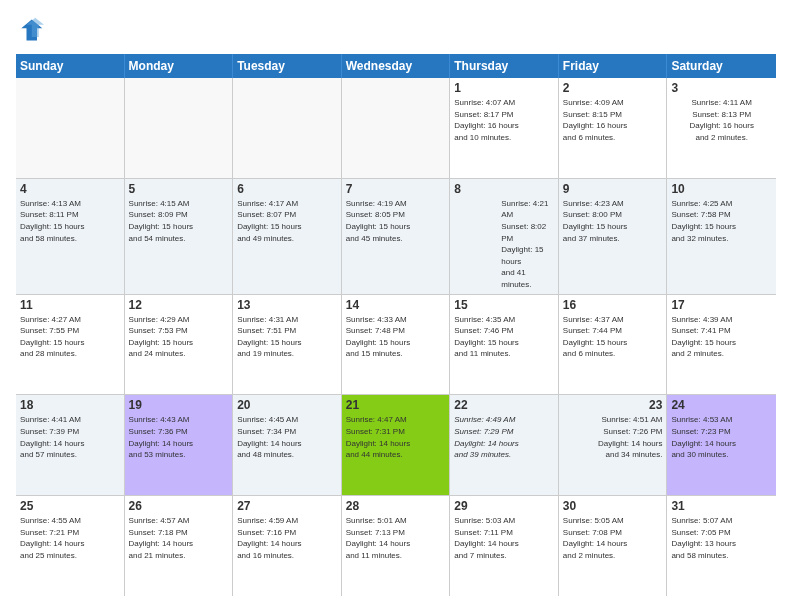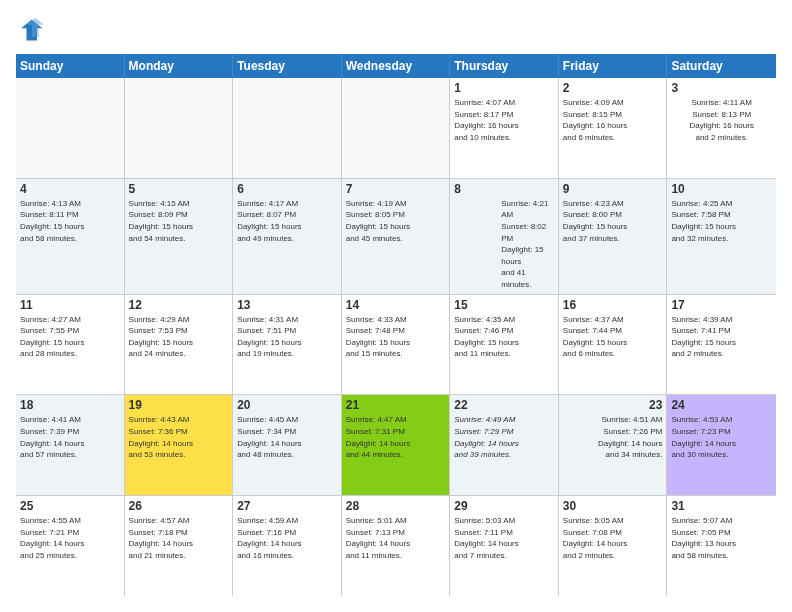--- a/index.html
+++ b/index.html
@@ -261,21 +261,21 @@
           </div>
         </div>
         <div class="cal-week">
           <div class="cal-cell alt-row" style="background: rgb(238, 243, 248);">
             <div class="day-num">18</div>
             <div class="day-info" style="white-space: pre-line;">Sunrise: 4:41 AM
 Sunset: 7:39 PM
 Daylight: 14 hours
 and 57 minutes.</div>
           </div>
-          <div class="cal-cell alt-row" style="background: #fde047;">
+          <div class="cal-cell alt-row" style="background: #c4b5fd;">
             <div class="day-num">19</div>
             <div class="day-info" style="white-space: pre-line;">Sunrise: 4:43 AM
 Sunset: 7:36 PM
 Daylight: 14 hours
 and 53 minutes.</div>
           </div>
           <div class="cal-cell alt-row" style="background: rgb(238, 243, 248);">
             <div class="day-num">20</div>
             <div class="day-info" style="white-space: pre-line;">Sunrise: 4:45 AM
 Sunset: 7:34 PM

